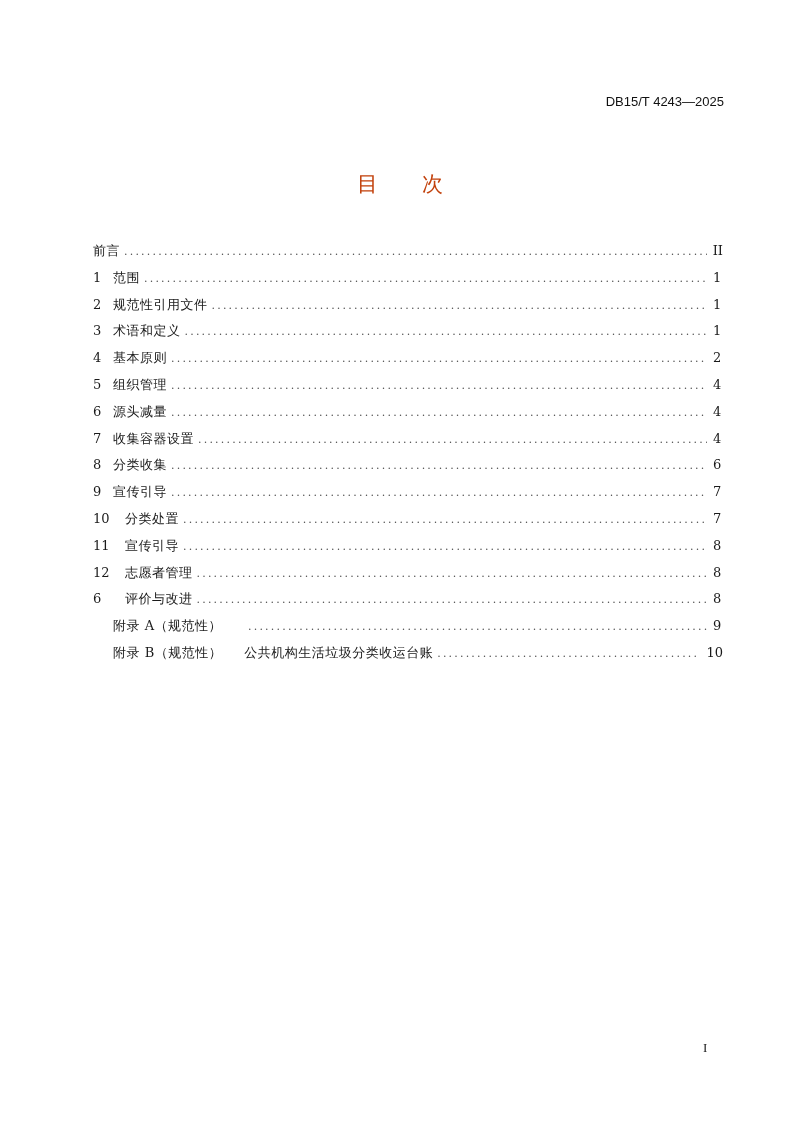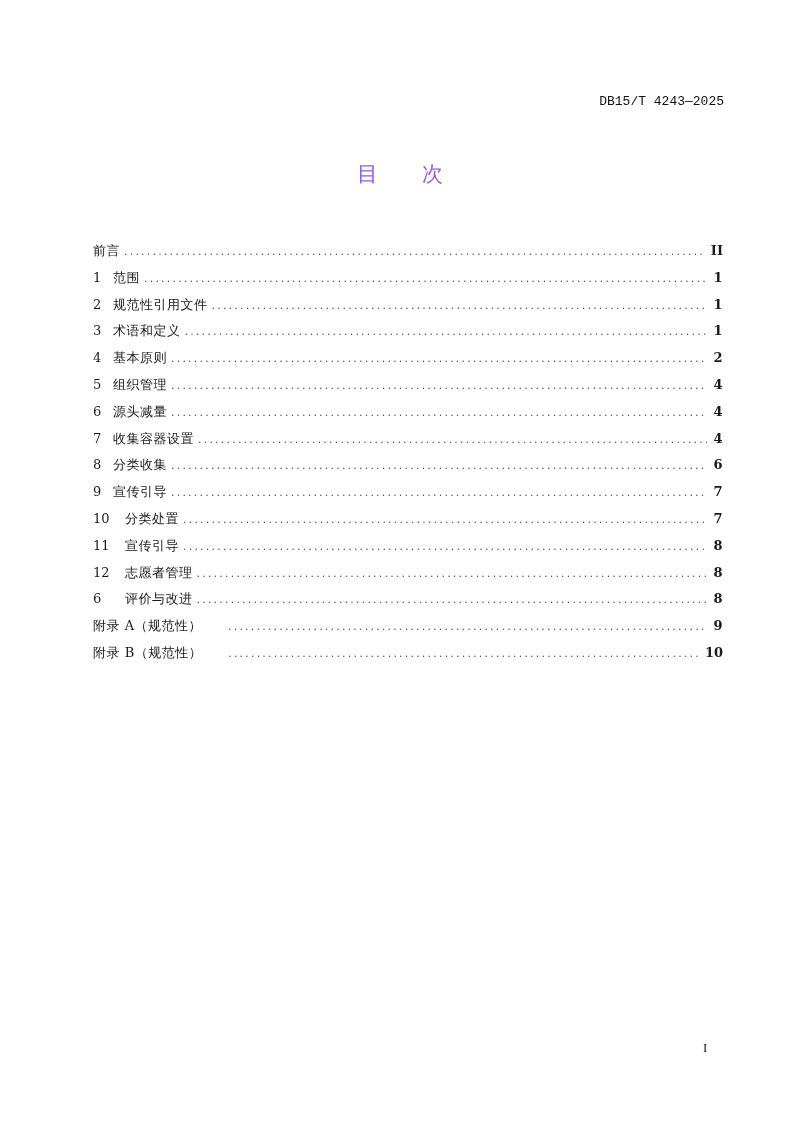--- a/index.html
+++ b/index.html
@@ -1,33 +1,33 @@
 <!DOCTYPE html>
 <html><head>
 <meta charset="utf-8">
 <style>
   html, body { margin: 0; padding: 0; background: #ffffff; }
   body { width: 800px; height: 1132px; position: relative; overflow: hidden;
          font-family: "DejaVu Serif", "Liberation Serif", serif; color: #1a1a1a; }
-  .std-code { position: absolute; top: 94px; right: 76px; font-family: Liberation Mono, monospace;
+  .std-code { position: absolute; top: 94px; right: 76px; font-family: Liberation Sans, sans-serif;
               font-size: 13px; letter-spacing: 0px; color: #111; }
-  .toc-title { position: absolute; top: 160px; left: 0; width: 800px; text-align: center;
-               font-family: "DejaVu Sans", "Liberation Sans", sans-serif; font-size: 21px; color: #8b5cf6; }
+  .toc-title { position: absolute; top: 170px; left: 0; width: 800px; text-align: center;
+               font-family: "DejaVu Sans", "Liberation Sans", sans-serif; font-size: 21px; color: #c2410c; }
   .toc-title span { display: inline-block; }
   .toc-title .gap { width: 44px; }
   .toc { position: absolute; top: 241px; left: 93px; width: 630px; margin: 0; padding: 0; list-style: none; }
   .toc li { display: flex; align-items: baseline; height: 26.8px; font-size: 13px; line-height: 20px; white-space: nowrap; }
   .num { display: inline-block; }
   .num.w1 { width: 20px; }
   .num.w2 { width: 32px; }
   .label { letter-spacing: 0.5px; }
-  .appendix-tag { margin-right: 22px; letter-spacing: 0.5px; }
+  .appendix-tag { margin-right: 22px; letter-spacing: 0.5px; margin-left: 20px; }
   .leader { flex: 1; overflow: hidden; margin: 0 6px 0 4px; color: #555; font-size: 11px; letter-spacing: 2.2px; }
   .leader::before { content: "................................................................................................................................................................................"; }
-  .page { min-width: 10px; text-align: center; font-family: "DejaVu Serif", serif; font-weight: bold; }
+  .page { min-width: 10px; text-align: left; font-family: "DejaVu Serif", serif; }
   .footer-page { position: absolute; top: 1040px; left: 703px; font-size: 13px; font-family: "Liberation Serif", serif; }
 </style>
 </head>
 <body>
 
 <div class="std-code">DB15/T 4243—2025</div>
 
 <div class="toc-title">
   <span>目</span><span class="gap"></span><span>次</span>
 </div>
@@ -116,18 +116,19 @@
     <span class="leader"></span>
     <span class="page">8</span>
   </li>
   <li>
     <span class="appendix-tag">附录 A（规范性）</span>
     <span class="leader"></span>
     <span class="page">9</span>
   </li>
   <li>
     <span class="appendix-tag">附录 B（规范性）</span>
+    <span class="label">公共机构生活垃圾分类收运台账</span>
     <span class="leader"></span>
     <span class="page">10</span>
   </li>
 </ul>
 
 <div class="footer-page">I</div>
 
 </body></html>

